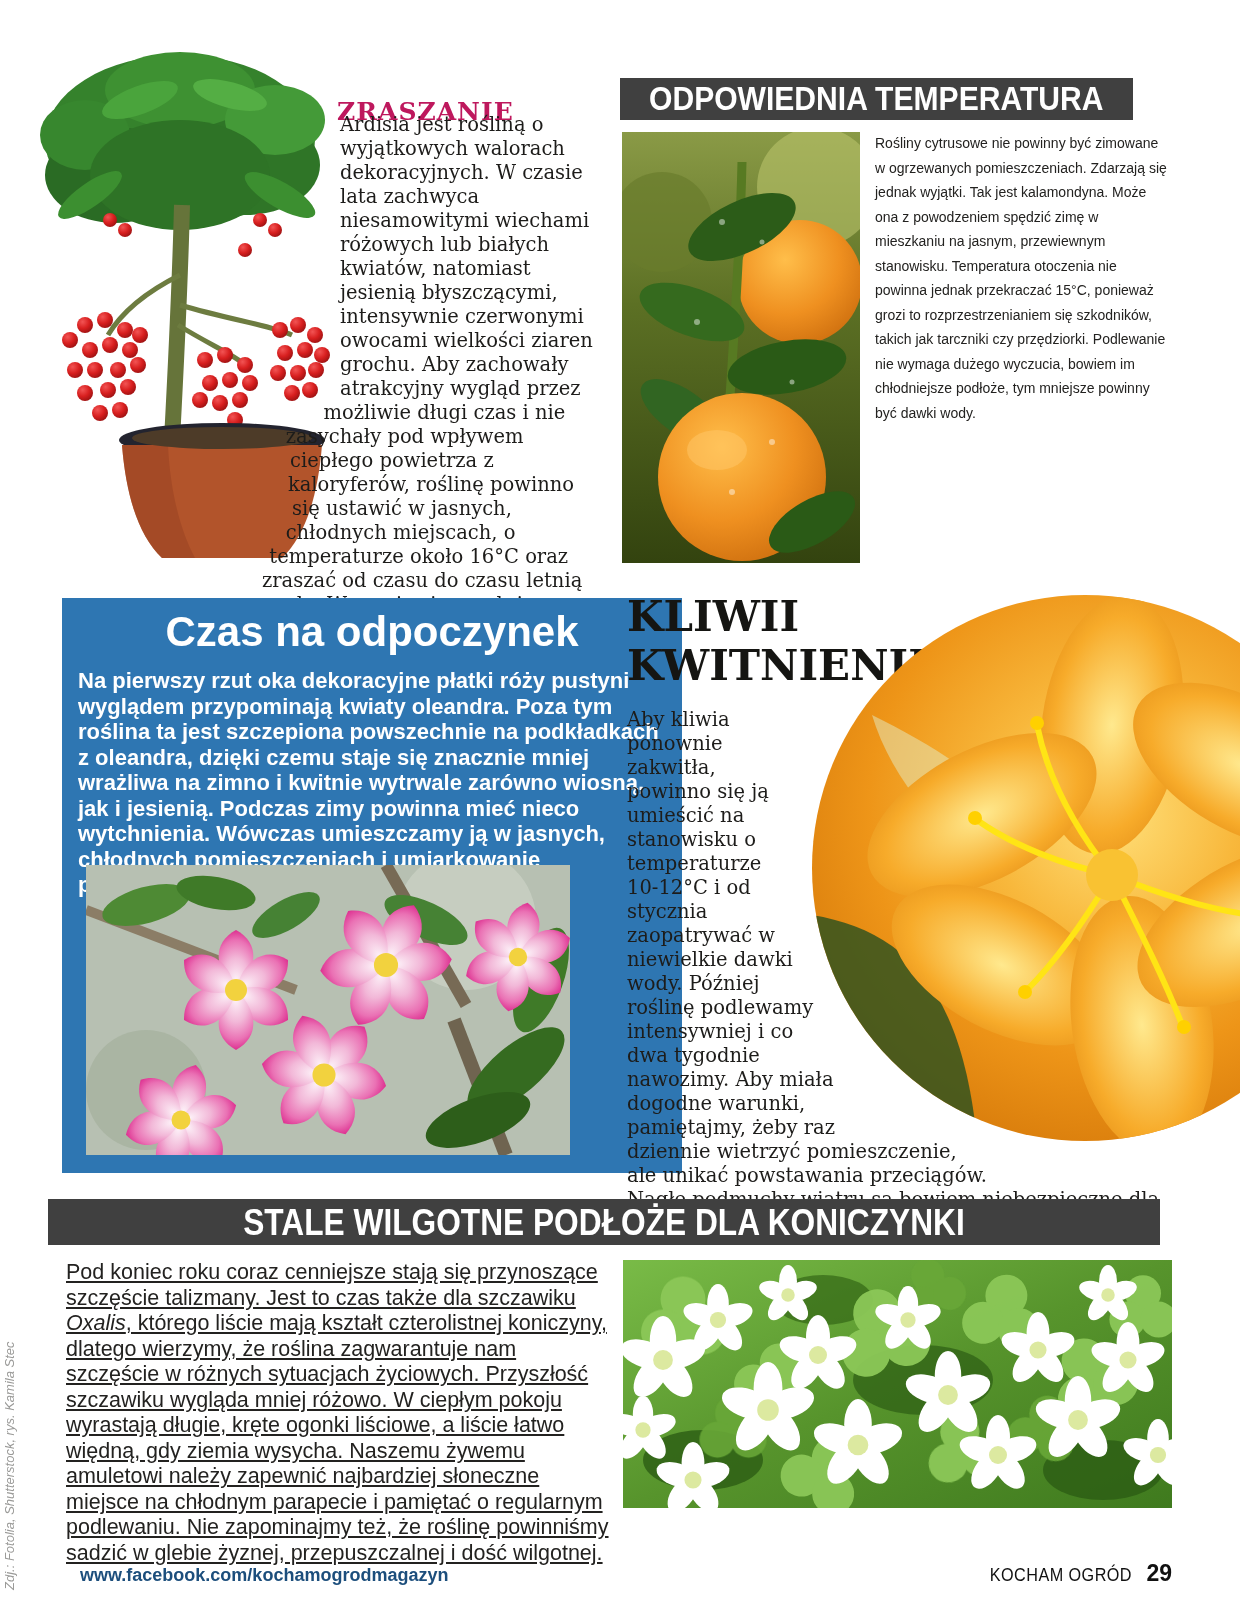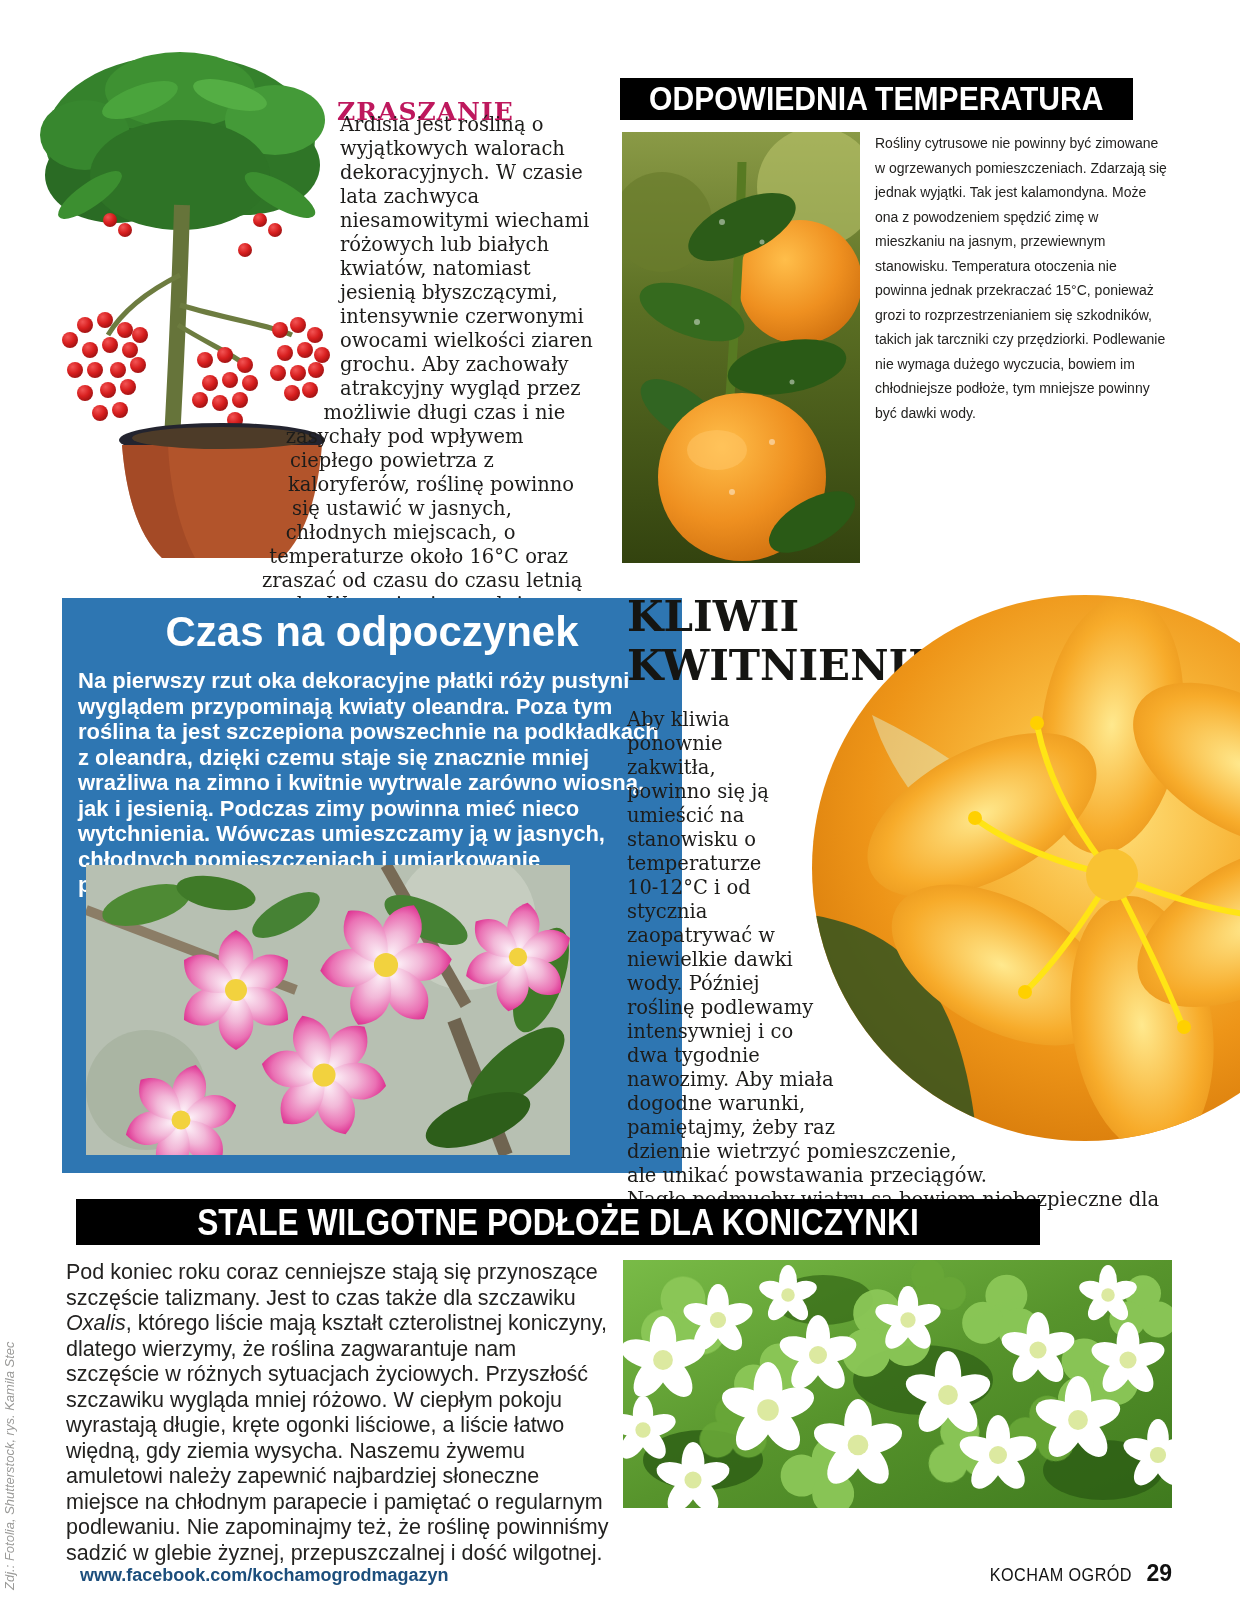--- a/index.html
+++ b/index.html
@@ -3,31 +3,31 @@
 <meta charset="utf-8">
 <style>
   html,body{margin:0;padding:0;background:#ffffff;}
   #page{position:relative;width:1240px;height:1623px;background:#ffffff;overflow:hidden;
         font-family:"Liberation Sans",sans-serif;color:#1d1c1a;}
   .abs{position:absolute;}
 
   
   .slab{font-family:"DejaVu Serif",serif;font-weight:bold;}
   .h-zraszanie{left:337px;top:80px;font-size:25px;letter-spacing:1px;color:#be185d;}
-  .bluebar{background:#000000;color:#fff;display:flex;align-items:center;justify-content:center;}
+  .bluebar{background:#404040;color:#fff;display:flex;align-items:center;justify-content:center;}
   .bluebar .t{font-weight:bold;white-space:nowrap;}
   .bar-temp{left:620px;top:78px;width:513px;height:42px;}
   .bar-temp .t{font-size:31px;transform:scale(.97,1.06);}
-  .bar-koni{left:76px;top:1199px;width:964px;height:46px;}
+  .bar-koni{left:48px;top:1199px;width:1112px;height:46px;}
   .bar-koni .t{font-size:36px;transform:scale(.88,1.05);}
 
   
   .slab-body{font-family:"DejaVu Serif",serif;font-size:19.5px;line-height:24px;color:#1d1c1a;text-align:left;}
   .sans-body{font-size:14px;line-height:24.5px;color:#232220;}
-  .bottom-body{font-size:21.5px;line-height:25.5px;color:#232220;}
+  .bottom-body{font-size:21.5px;line-height:25.5px;color:#232220;text-decoration:underline;}
 
   
   .bluebox{left:62px;top:598px;width:620px;height:575px;background:#2e76b2;}
   .bluebox h2{margin:10px 0 0 0;text-align:center;color:#fff;font-size:42px;font-weight:bold;}
   .bluebox p{margin:12px 16px 0 16px;color:#fff;font-weight:bold;font-size:22px;line-height:25.5px;}
 
   
   .plant-wrap{float:left;width:78px;height:450px;
       shape-outside:polygon(0px 0px,78px 0px,78px 278px,38px 292px,10px 318px,24px 345px,18px 372px,26px 398px,4px 428px,0px 450px);
       shape-margin:4px;}

